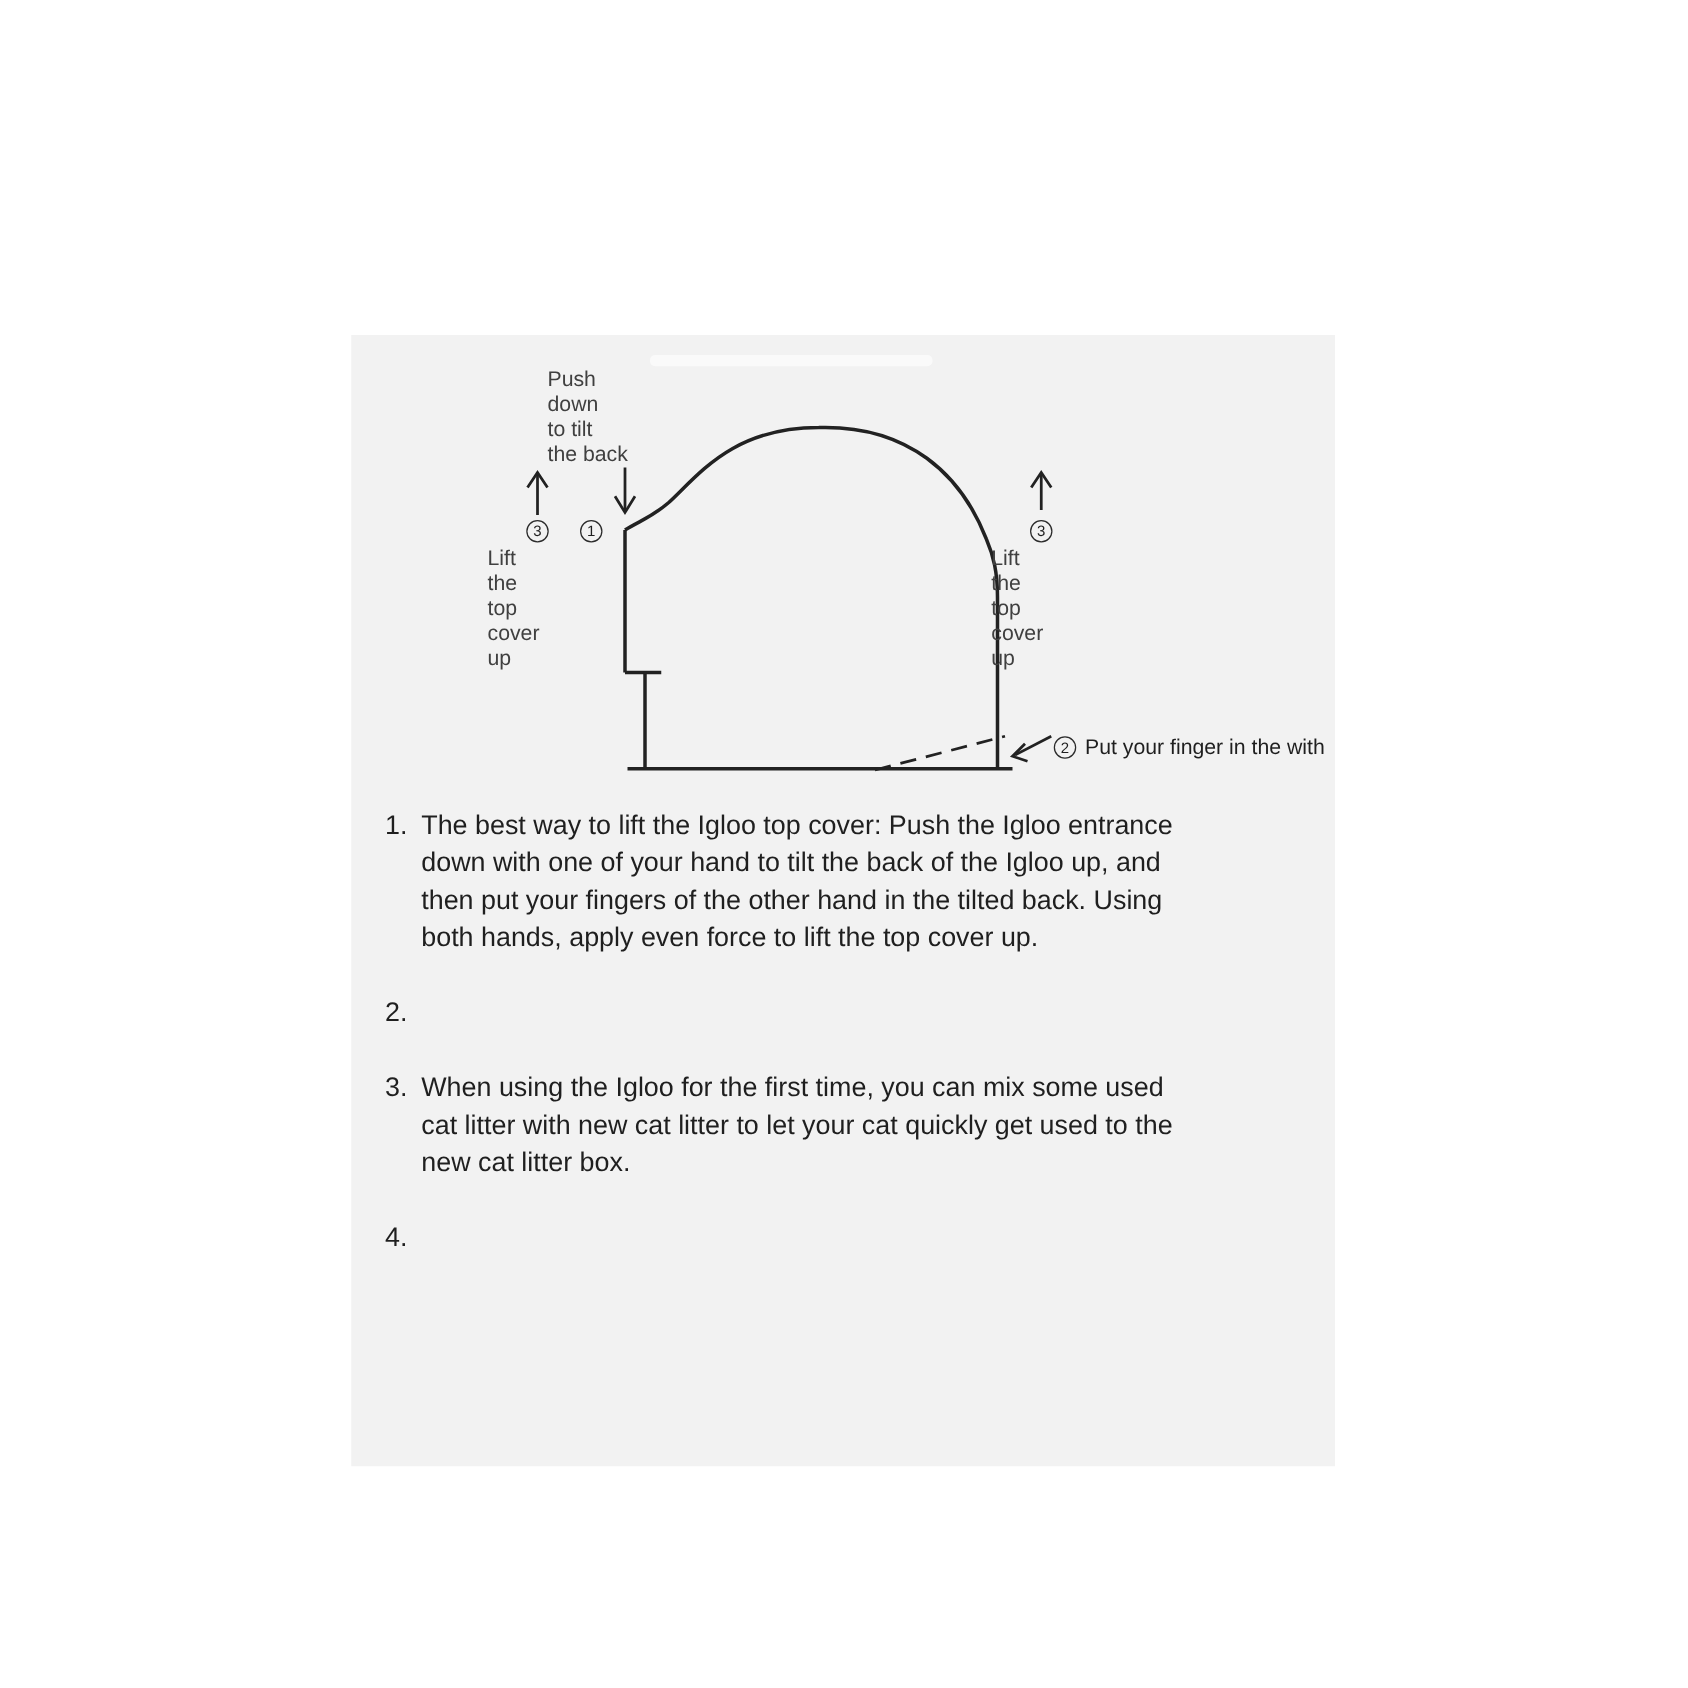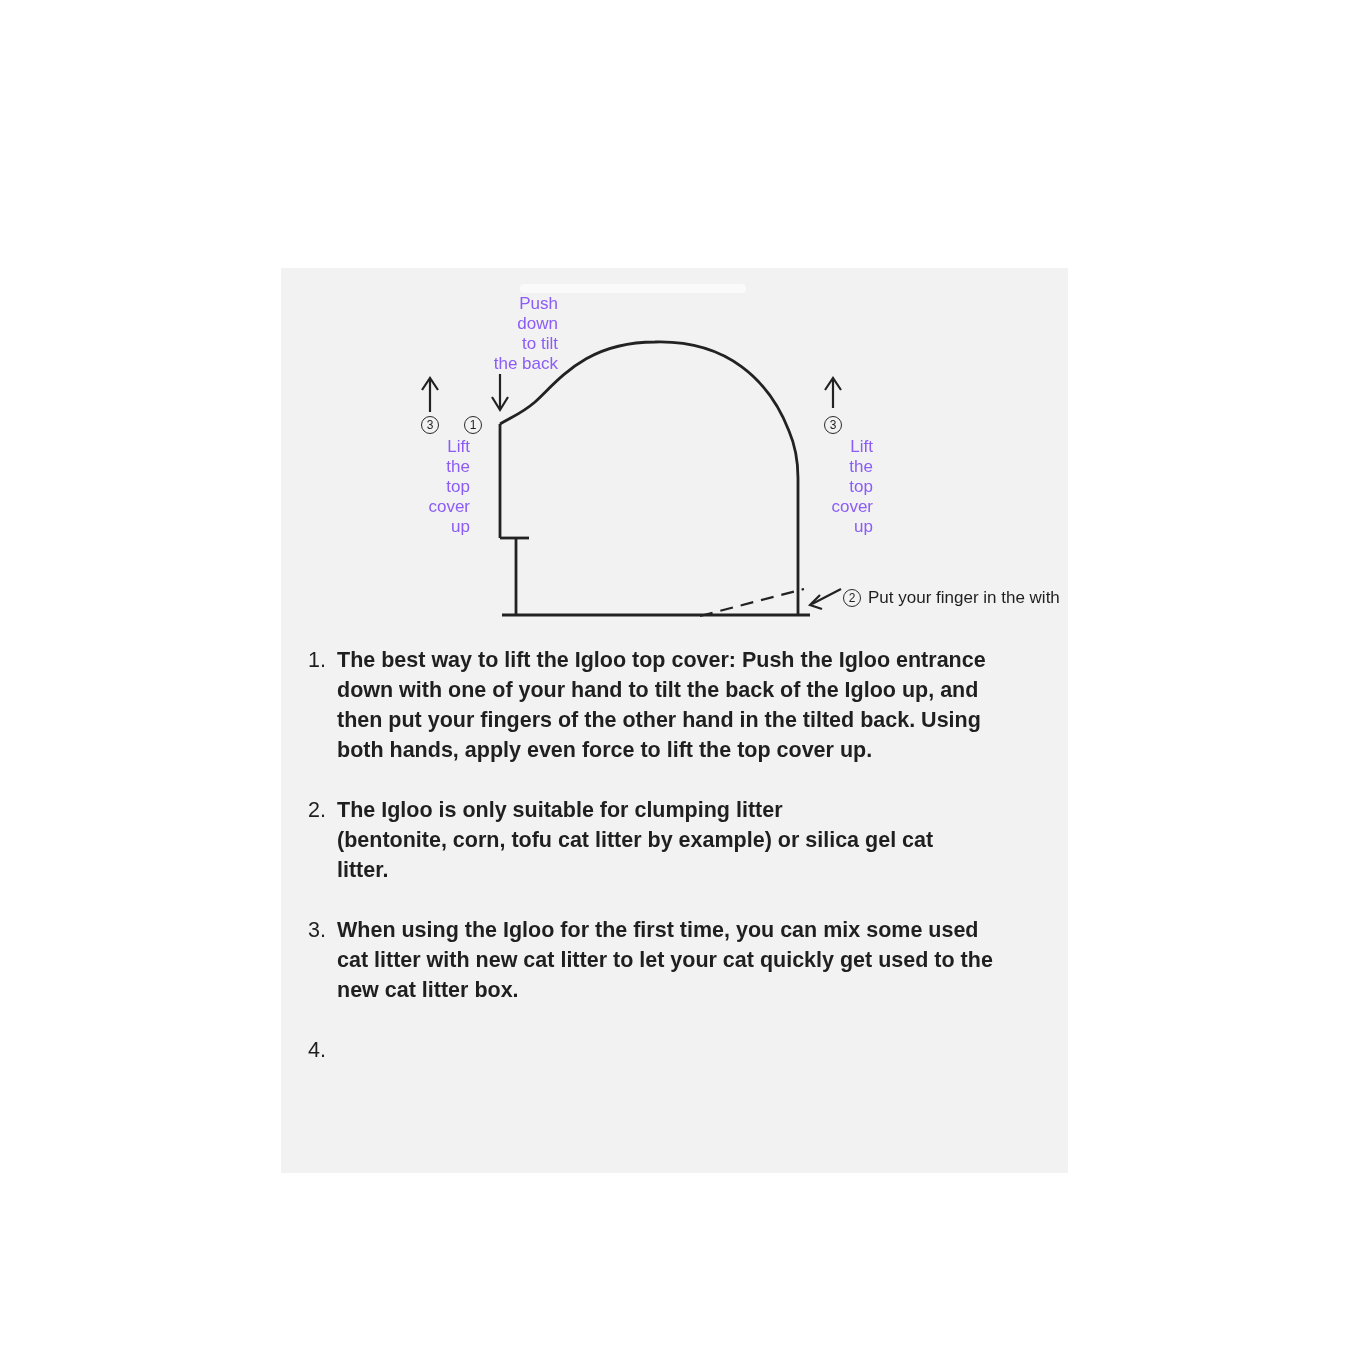--- a/index.html
+++ b/index.html
@@ -44,23 +44,23 @@
     top: 16px;
     width: 226px;
     height: 9px;
     background: rgba(255,255,255,0.6);
     border-radius: 4px;
   }
   .dlabel {
     position: absolute;
     font-size: 17px;
     line-height: 20px;
-    color: #8b5cf6;
+    color: #404040;
     white-space: pre-line;
-    text-align: right;
+    text-align: left;
   }
   .push-label {
     left: 157px;
     top: 26px;
     width: 120px;
   }
   .lift-label-left {
     left: 109px;
     top: 169px;
     width: 80px;
@@ -115,21 +115,20 @@
     font-size: 21.5px;
     line-height: 30px;
     color: #1f1f1f;
   }
   .instr-number {
     flex: none;
     width: 29px;
   }
   .instr-text {
     white-space: pre-line;
-    font-weight: bold;
   }
 </style>
 </head>
 <body>
 
 <div class="page">
   <div class="panel">
 
     <div class="diagram">
       <div class="scan-artifact"></div>
@@ -197,23 +196,20 @@
     <div class="instructions">
       <div class="instr-item">
         <span class="instr-number">1.</span>
         <span class="instr-text">The best way to lift the Igloo top cover: Push the Igloo entrance
 down with one of your hand to tilt the back of the Igloo up, and
 then put your fingers of the other hand in the tilted back. Using
 both hands, apply even force to lift the top cover up.</span>
       </div>
       <div class="instr-item">
         <span class="instr-number">2.</span>
-        <span class="instr-text">The Igloo is only suitable for clumping litter
-(bentonite, corn, tofu cat litter by example) or silica gel cat
-litter.</span>
       </div>
       <div class="instr-item">
         <span class="instr-number">3.</span>
         <span class="instr-text">When using the Igloo for the first time, you can mix some used
 cat litter with new cat litter to let your cat quickly get used to the
 new cat litter box.</span>
       </div>
       <div class="instr-item">
         <span class="instr-number">4.</span>
       </div>

